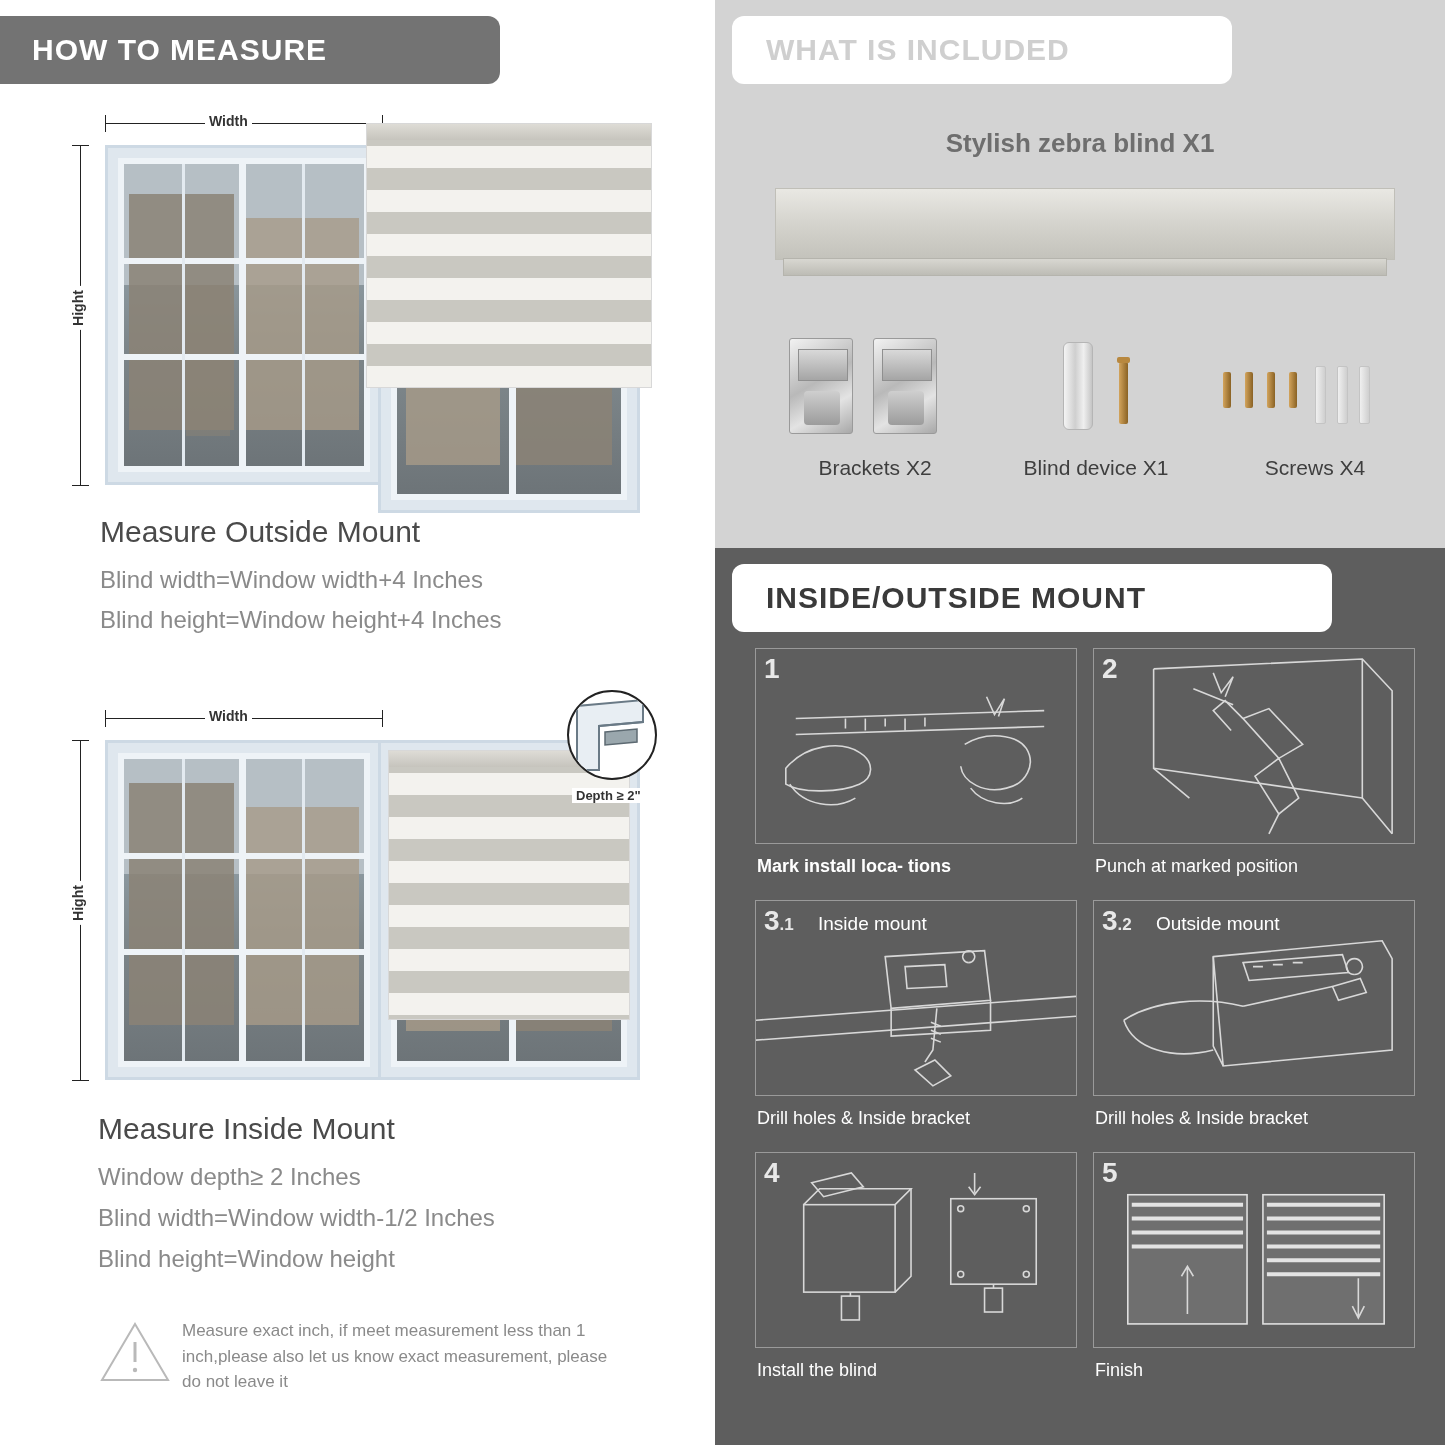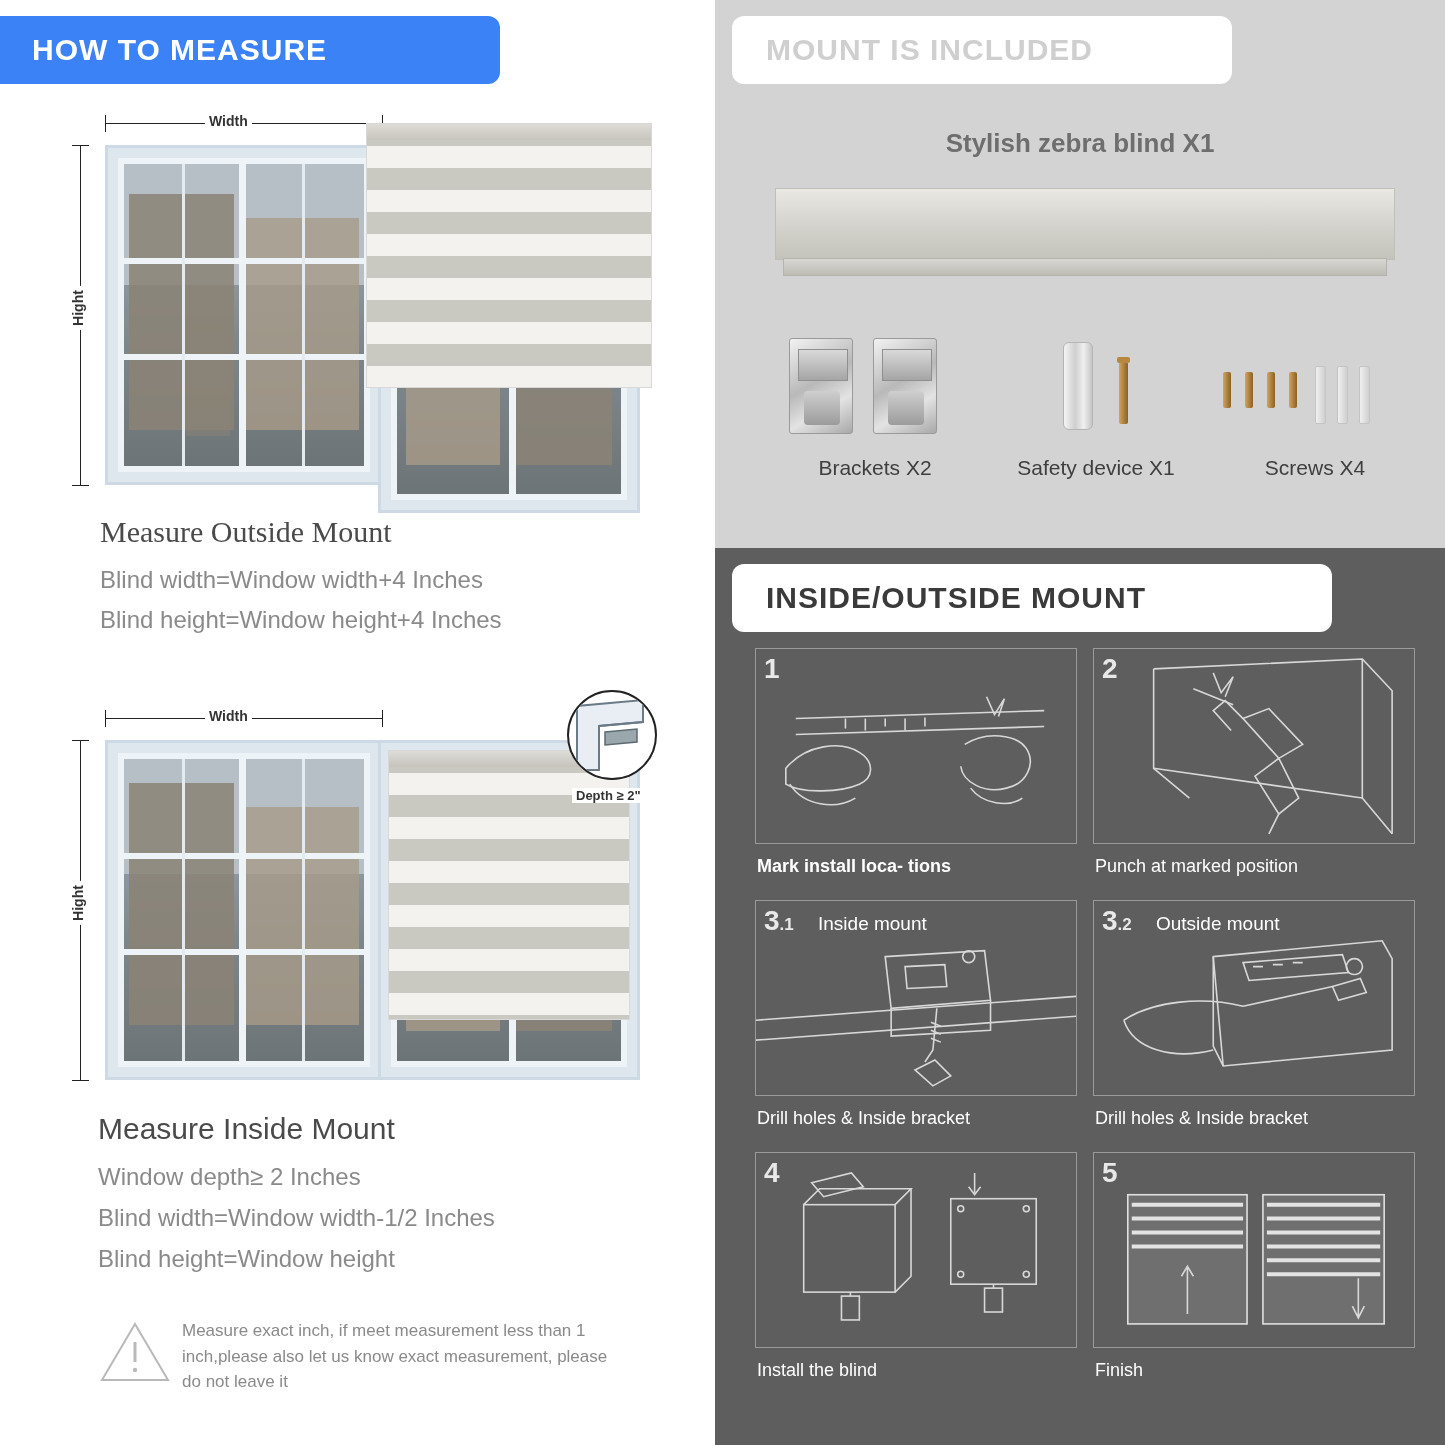--- a/index.html
+++ b/index.html
@@ -12,21 +12,21 @@
   }
   .page { position:relative; width:1445px; height:1445px; }
 
   
   .left-col {
     position:absolute; left:0; top:0; width:715px; height:1445px;
     background:#ffffff;
   }
   .banner {
     position:absolute;
-    background:#3b82f6;
+    background:#737373;
     color:#ffffff;
     font-size:30px; font-weight:bold; letter-spacing:1px;
     display:flex; align-items:center;
     padding-left:32px;
     border-top-right-radius:12px; border-bottom-right-radius:12px;
   }
   #howto-banner { left:0; top:16px; width:500px; height:68px; }
 
   
   .diagram { position:absolute; }
@@ -236,21 +236,21 @@
           <div class="bldg" style="left:52%;top:26%;width:44%;height:64%;"></div>
           <div class="mullion-v" style="left:50%;"></div>
         </div>
       </div>
       <div class="blind" style="left:306px; top:18px; width:286px; height:265px;">
         <div class="stripes"></div>
         <div class="header-rail"></div>
       </div>
     </div>
 
-    <div class="headline" style="left:100px; top:515px;font-family:Liberation Serif, serif;">Measure Outside Mount</div>
+    <div class="headline" style="left:100px; top:515px;">Measure Outside Mount</div>
     <div class="subline" style="left:100px; top:566px;">Blind width=Window width+4 Inches</div>
     <div class="subline" style="left:100px; top:606px;">Blind height=Window height+4 Inches</div>
 
     <div class="diagram" style="left:60px; top:700px; width:620px; height:400px;">
 
       <div class="arrow-h" style="left:45px; top:18px; width:278px;"></div>
       <div style="position:absolute;left:45px;top:10px;width:1px;height:17px;background:#222;"></div>
       <div style="position:absolute;left:322px;top:10px;width:1px;height:17px;background:#222;"></div>
       <div class="dim-label" style="left:145px; top:8px;">Width</div>
 
@@ -304,40 +304,40 @@
       <svg width="70" height="64" style="position:absolute;left:0;top:2px;">
         <polygon points="35,4 68,60 2,60" fill="none" stroke="#b9b9b9" stroke-width="2"></polygon>
         <line x1="35" y1="22" x2="35" y2="42" stroke="#b9b9b9" stroke-width="3"></line>
         <circle cx="35" cy="50" r="2.2" fill="#b9b9b9"></circle>
       </svg>
       <div class="warn-text" style="left:82px; top:0;">Measure exact inch, if meet measurement less than 1 inch,please also let us know exact measurement, please do not leave it</div>
     </div>
   </div>
 
   <div class="right-top">
-    <div class="banner" id="included-banner">MOUNT IS INCLUDED</div>
+    <div class="banner" id="included-banner">WHAT IS INCLUDED</div>
 
     <div class="included-title">Stylish zebra blind X1</div>
 
     <div class="blind-product">
       <div class="body"></div>
       <div class="bottom"></div>
     </div>
 
     <div class="part" style="left:74px; top:338px;">
       <div class="bracket" style="left:0; top:0;"></div>
       <div class="bracket" style="left:84px; top:0;"></div>
     </div>
     <div class="part-caption" style="left:40px; top:456px; width:240px;text-align:center;">Brackets X2</div>
 
     <div class="part" style="left:348px; top:336px;">
       <div class="safety" style="left:0; top:6px;"></div>
       <div class="screw-gold" style="left:56px; top:26px;"></div>
     </div>
-    <div class="part-caption" style="left:256px; top:456px; width:250px;">Safety device X1</div>
+    <div class="part-caption" style="left:256px; top:456px; width:250px;">Blind device X1</div>
 
     <div class="part" style="left:508px; top:372px; width:170px; height:70px;">
       <div class="small-screw" style="left:0; top:0;"></div>
       <div class="small-screw" style="left:22px; top:0;"></div>
       <div class="small-screw" style="left:44px; top:0;"></div>
       <div class="small-screw" style="left:66px; top:0;"></div>
       <div class="anchor" style="left:92px; top:-6px;"></div>
       <div class="anchor" style="left:114px; top:-6px;"></div>
       <div class="anchor" style="left:136px; top:-6px;"></div>
     </div>

